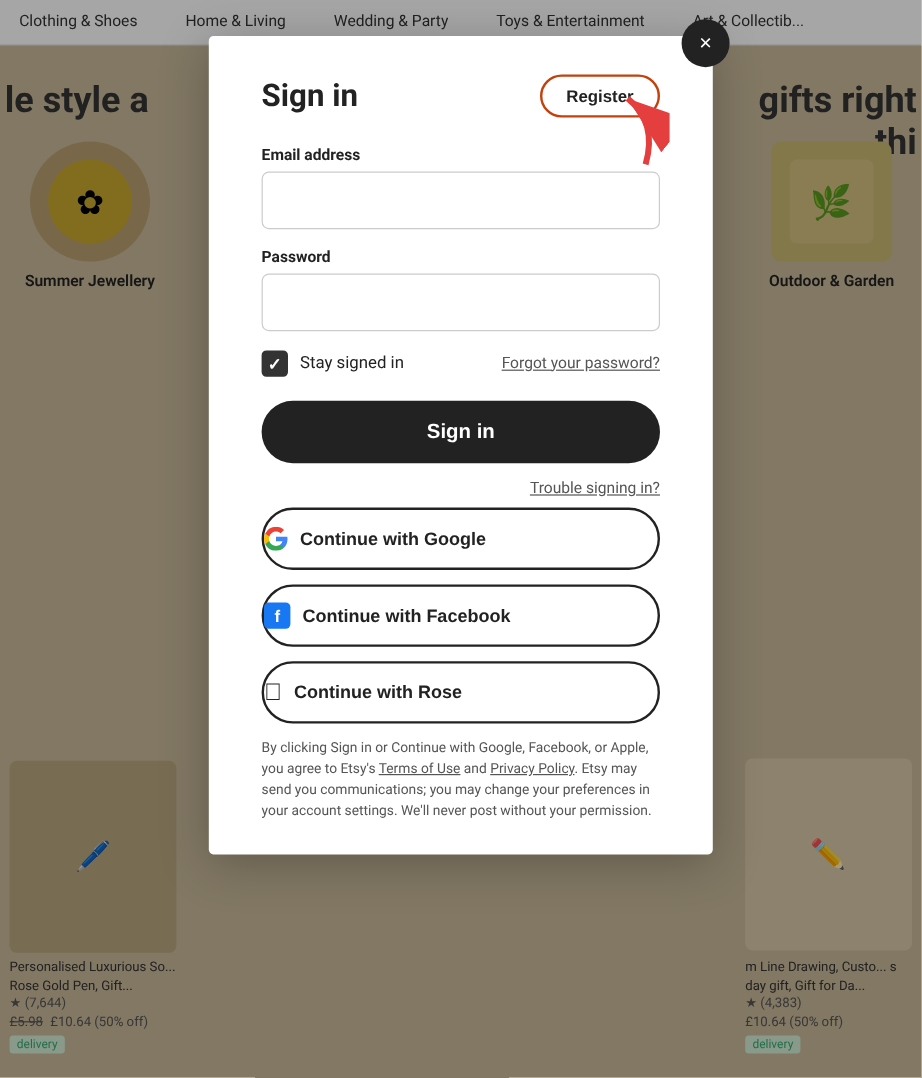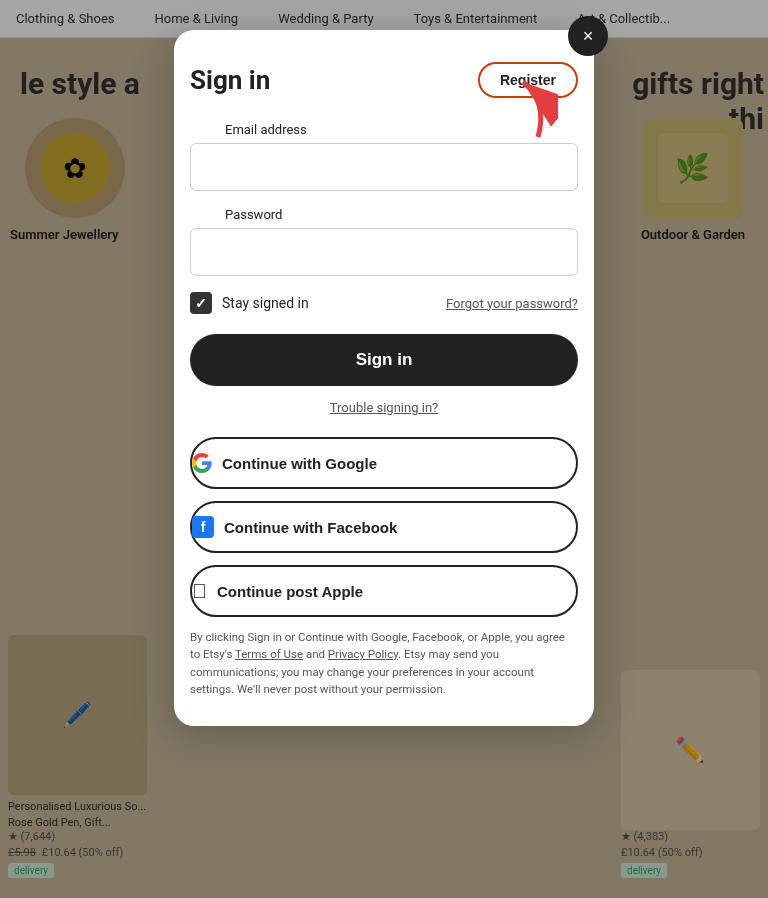--- a/index.html
+++ b/index.html
@@ -68,22 +68,22 @@
       position: absolute;
       top: 30px;
       left: 50%;
       transform: translateX(-50%);
       z-index: 10;
       width: 420px;
     }
 
     .modal {
       background: #fff;
-      border-radius: 20px;
-      padding: 32px 16px 28px;
+      border-radius: 4px;
+      padding: 32px 44px 28px;
       position: relative;
       box-shadow: 0 8px 40px rgba(0,0,0,0.25);
     }
 
     
     .close-btn {
       position: absolute;
       top: -14px;
       right: -14px;
       width: 40px;
@@ -141,24 +141,23 @@
     }
 
     
     .form-group {
       margin-bottom: 16px;
     }
 
     .form-label {
       display: block;
       font-size: 13px;
-      font-weight: 400;
+      font-weight: 700;
       color: #222;
       margin-bottom: 6px;
-      margin-left: 35px;
     }
 
     .form-input {
       width: 100%;
       height: 48px;
       border: 1.5px solid #ccc;
       border-radius: 6px;
       padding: 0 14px;
       font-size: 15px;
       outline: none;
@@ -225,26 +224,26 @@
       border-radius: 30px;
       font-size: 17px;
       font-weight: 600;
       cursor: pointer;
       margin-bottom: 14px;
     }
 
     
     .trouble-link {
       display: block;
-      text-align: center;
+      text-align: right;
       font-size: 13px;
       color: #555;
       text-decoration: underline;
       cursor: pointer;
-      margin-bottom: 22px;
+      margin-bottom: 8px;
     }
 
     
     .or-divider {
       display: flex;
       align-items: center;
       gap: 12px;
       margin-bottom: 16px;
     }
 
@@ -324,30 +323,30 @@
   <div class="nav-bar">
     <span class="nav-item">Clothing &amp; Shoes</span>
     <span class="nav-item">Home &amp; Living</span>
     <span class="nav-item">Wedding &amp; Party</span>
     <span class="nav-item">Toys &amp; Entertainment</span>
     <span class="nav-item">Art &amp; Collectib...</span>
   </div>
 
   <div class="bg-page">
 
-    <div style="position:absolute;top:28px;left:16px;font-size:30px;font-weight:700;color:#333;overflow:hidden;width:160px;padding-left:4px;">le style a</div>
+    <div style="position:absolute;top:28px;left:0;font-size:30px;font-weight:700;color:#333;overflow:hidden;width:160px;padding-left:4px;">le style a</div>
 
     <div style="position:absolute;top:28px;right:0;font-size:30px;font-weight:700;color:#333;overflow:hidden;width:160px;text-align:right;padding-right:4px;">gifts right thi</div>
 
     <div style="position:absolute;top:80px;left:10px;width:130px;">
       <div style="width:100px;height:100px;border-radius:50%;background:#b8a070;margin:0 auto;overflow:hidden;display:flex;align-items:center;justify-content:center;">
 
         <div style="width:70px;height:70px;background:#c8a830;border-radius:50%;display:flex;align-items:center;justify-content:center;font-size:28px;">✿</div>
       </div>
-      <div style="font-size:13px;font-weight:600;color:#222;text-align:left;margin-top:8px;line-height:1.4;">Summer
+      <div style="font-size:13px;font-weight:600;color:#222;text-align:center;margin-top:8px;line-height:1.4;">Summer
 Jewellery</div>
     </div>
 
     <div style="position:absolute;top:80px;right:10px;width:130px;">
       <div style="width:100px;height:100px;border-radius:8px;background:#c8b870;margin:0 auto;overflow:hidden;display:flex;align-items:center;justify-content:center;">
         <div style="width:70px;height:70px;background:#d4c080;border-radius:6px;font-size:28px;display:flex;align-items:center;justify-content:center;">🌿</div>
       </div>
       <div style="font-size:13px;font-weight:600;color:#222;text-align:center;margin-top:8px;line-height:1.4;">Outdoor &amp;
 Garden</div>
     </div>
@@ -358,20 +357,21 @@
       <div style="font-size:11px;color:#555;">★ (7,644)</div>
       <div style="display:flex;gap:6px;align-items:center;margin-top:3px;">
         <span style="font-size:11px;color:#555;text-decoration:line-through;">£5.98</span>
         <span style="font-size:11px;color:#555;">£10.64 (50% off)</span>
       </div>
       <div style="display:inline-block;background:#d4edd4;color:#3a7;font-size:10px;padding:2px 6px;border-radius:3px;margin-top:3px;">delivery</div>
     </div>
 
     <div style="position:absolute;bottom:20px;right:0;width:155px;padding:0 8px;">
       <div style="width:100%;height:160px;background:#d8c8a8;border-radius:6px;display:flex;align-items:center;justify-content:center;font-size:24px;">✏️</div>
+      <div style="font-size:11px;color:#333;margin-top:6px;line-height:1.4;">m Line Drawing, Custo... s day gift, Gift for Da...</div>
       <div style="font-size:11px;color:#555;">★ (4,383)</div>
       <div style="font-size:11px;color:#555;margin-top:3px;">£10.64 (50% off)</div>
       <div style="display:inline-block;background:#d4edd4;color:#3a7;font-size:10px;padding:2px 6px;border-radius:3px;margin-top:3px;">delivery</div>
     </div>
   </div>
 </div>
 
 <div class="dim"></div>
 
 <div class="modal-wrapper">
@@ -443,21 +443,21 @@
 
     
     <button class="social-btn">
       <div class="facebook-icon">f</div>
       <span>Continue with Facebook</span>
     </button>
 
     
     <button class="social-btn">
       <span class="apple-icon"></span>
-      <span>Continue post Apple</span>
+      <span>Continue with Rose</span>
     </button>
 
     
     <div class="legal-text">
       <span>By clicking Sign in or Continue with Google, Facebook, or Apple, you agree to Etsy's </span><a class="legal-link">Terms of Use</a><span> and </span><a class="legal-link">Privacy Policy</a><span>. Etsy may send you communications; you may change your preferences in your account settings. We'll never post without your permission.</span>
     </div>
   </div>
 </div>
 
 </body></html>

